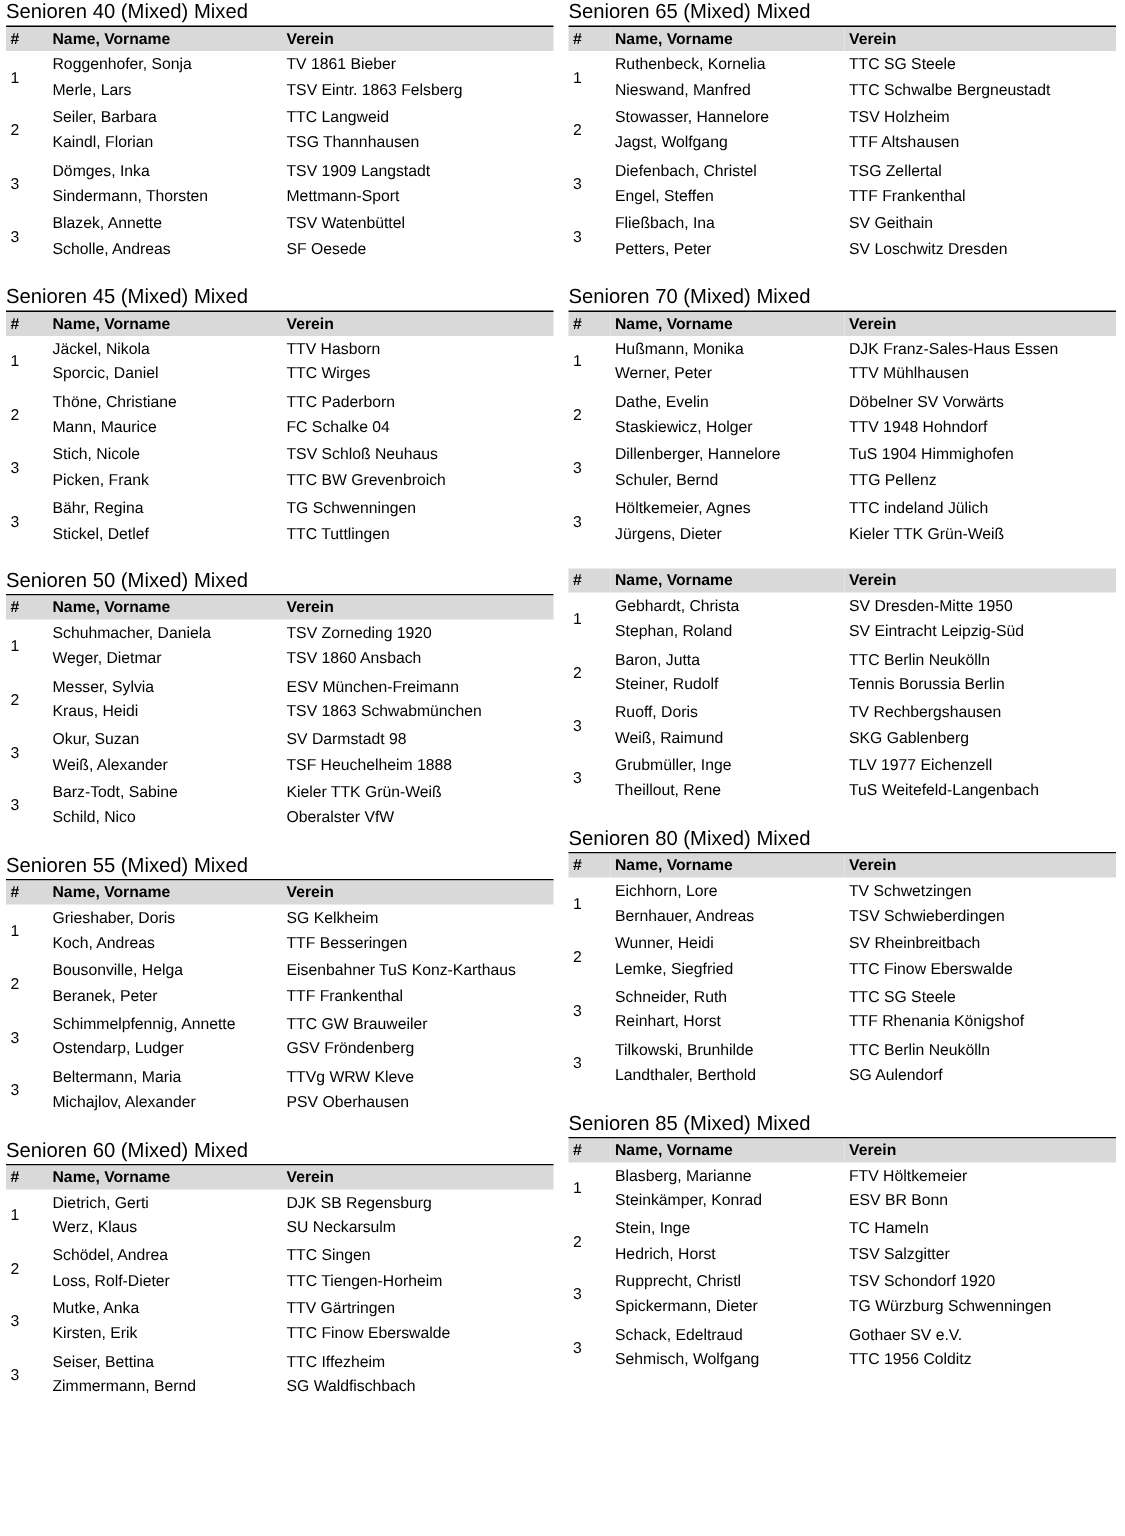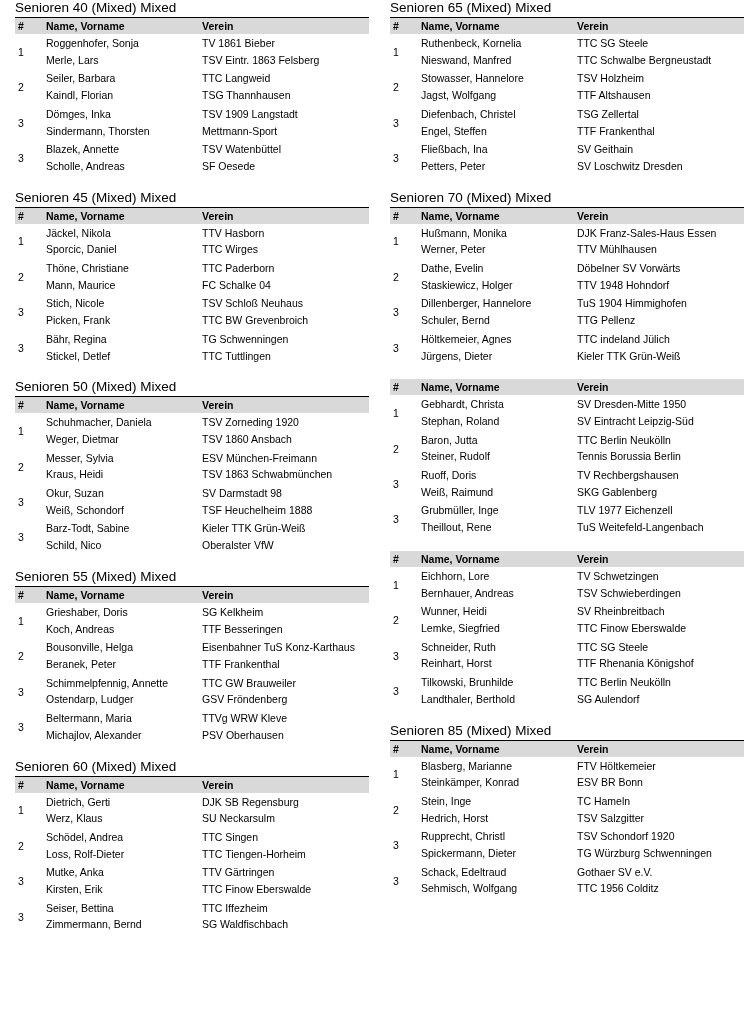--- a/index.html
+++ b/index.html
@@ -22,21 +22,21 @@
     box-sizing: border-box;
   }
   .columns {
     display: flex;
     flex-direction: row;
     gap: 0px;
   }
   .col {
     width: 375px;
     box-sizing: border-box;
-    padding-left: 15px;
+    padding-left: 4px;
     padding-right: 6px;
   }
   .block {
     margin-bottom: 14px;
   }
   .block-title {
     font-size: 13.5px;
     font-weight: normal;
     color: #000000;
     padding: 0 0 2px 0;
@@ -214,21 +214,21 @@
               <tr class="pair-bottom">
                 <td class="c-name">Kraus, Heidi</td>
                 <td class="c-club">TSV 1863 Schwabmünchen</td>
               </tr>
               <tr class="pair-top">
                 <td class="rank c-rank" rowspan="2">3</td>
                 <td class="c-name">Okur, Suzan</td>
                 <td class="c-club">SV Darmstadt 98</td>
               </tr>
               <tr class="pair-bottom">
-                <td class="c-name">Weiß, Schondorf</td>
+                <td class="c-name">Weiß, Alexander</td>
                 <td class="c-club">TSF Heuchelheim 1888</td>
               </tr>
               <tr class="pair-top">
                 <td class="rank c-rank" rowspan="2">3</td>
                 <td class="c-name">Barz-Todt, Sabine</td>
                 <td class="c-club">Kieler TTK Grün-Weiß</td>
               </tr>
               <tr class="pair-bottom">
                 <td class="c-name">Schild, Nico</td>
                 <td class="c-club">Oberalster VfW</td>
@@ -481,20 +481,21 @@
                 <td class="c-club">TLV 1977 Eichenzell</td>
               </tr>
               <tr class="pair-bottom">
                 <td class="c-name">Theillout, Rene</td>
                 <td class="c-club">TuS Weitefeld-Langenbach</td>
               </tr>
             </tbody>
           </table>
         </div>
         <div class="block">
+          <div class="block-title">Senioren 80 (Mixed) Mixed</div>
           <table class="res">
             <thead>
               <tr>
                 <th class="c-rank">#</th>
                 <th class="c-name">Name, Vorname</th>
                 <th class="c-club">Verein</th>
               </tr>
             </thead>
             <tbody>
               <tr class="pair-top">

